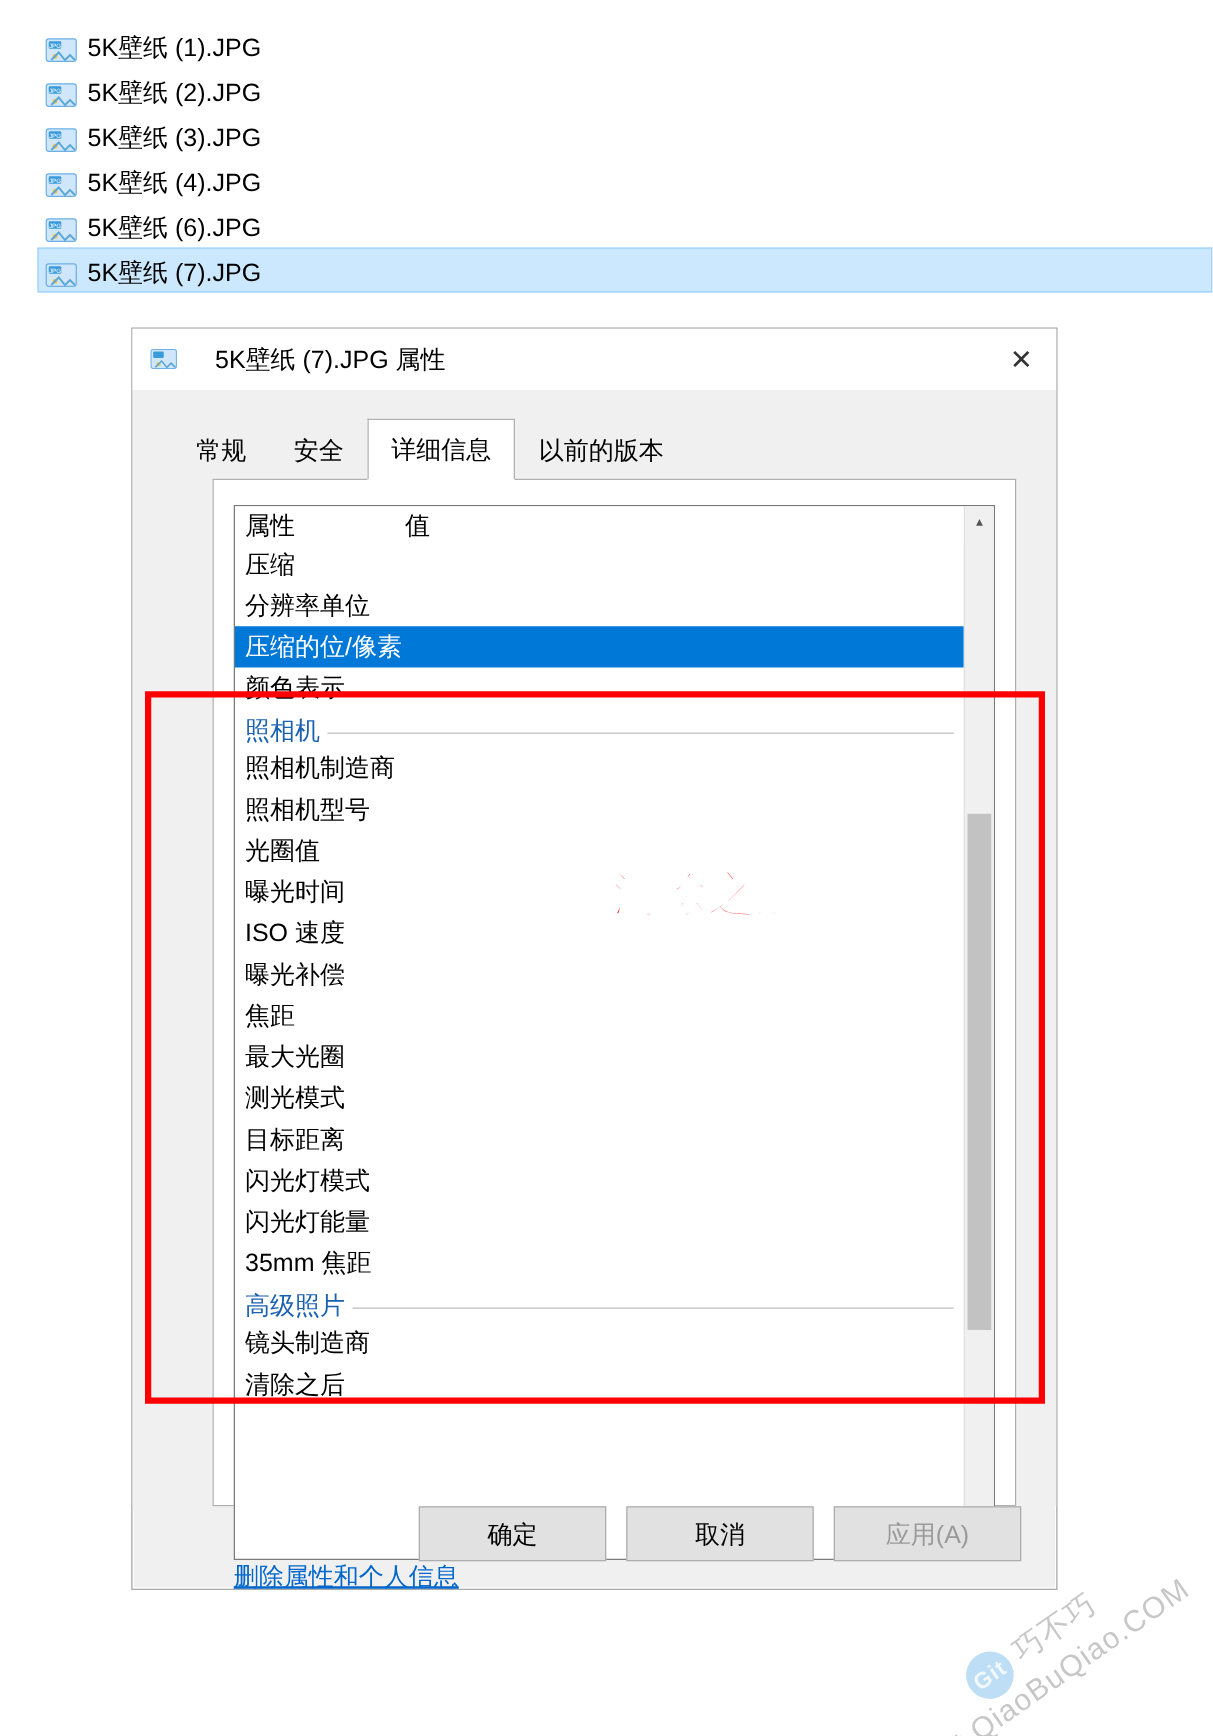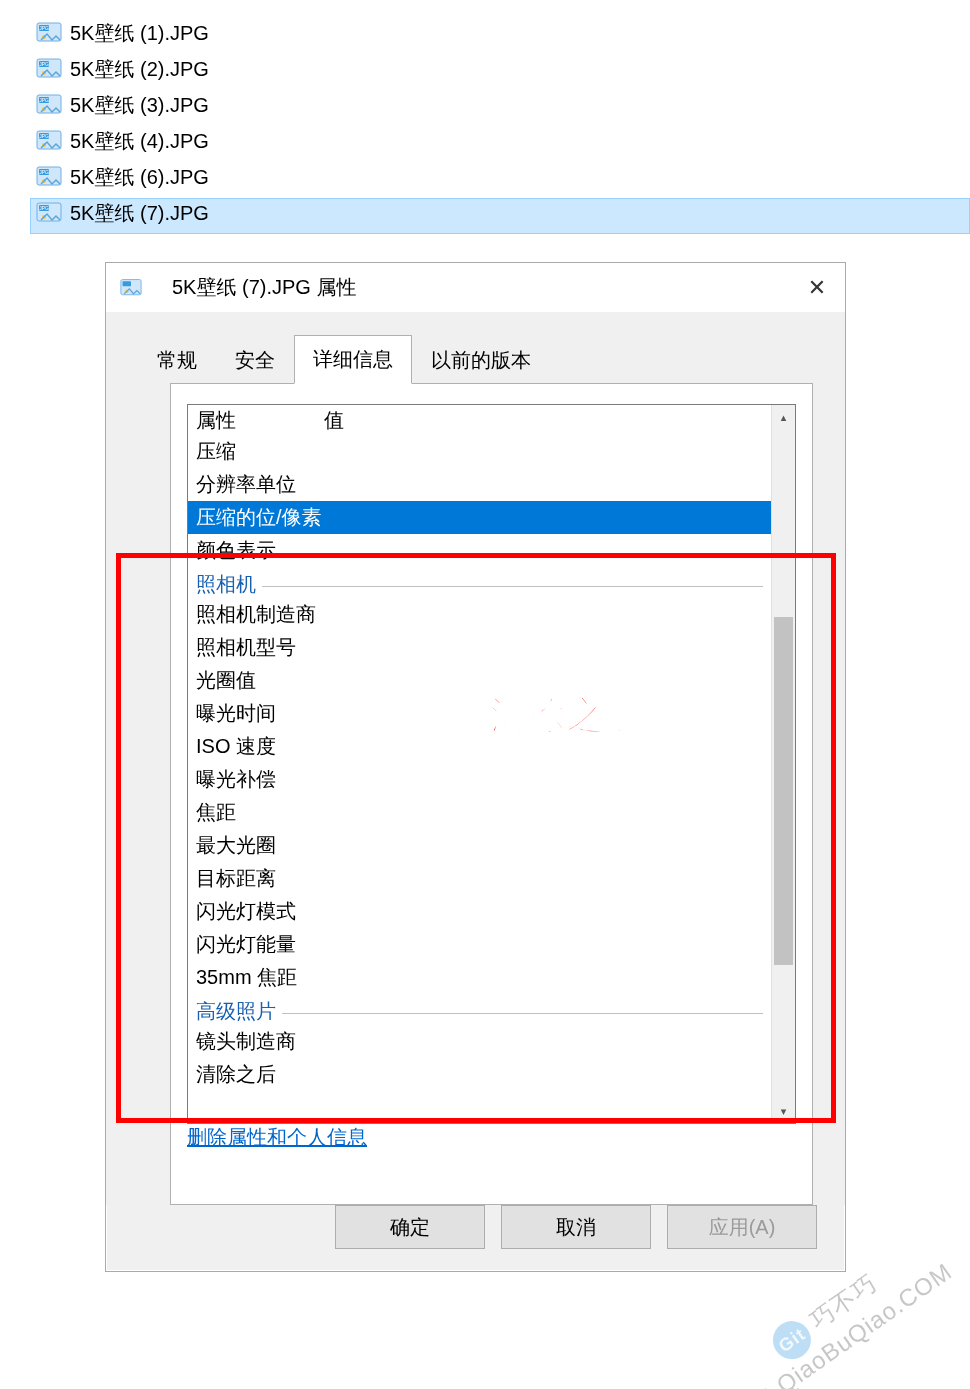--- a/index.html
+++ b/index.html
@@ -10,21 +10,21 @@
   height: 1389px;
   position: relative;
   font-size: 20px;
   color: #000;
 }
 
 
 .file-list { padding: 18px 0 0 30px; }
 .file-item {
   display: flex;
-  align-items: flex-start;
+  align-items: flex-end;
   height: 36px;
   padding: 2px 6px;
   cursor: default;
 }
 .file-item.selected { background: #cce8ff; border: 1px solid #99d1ff; padding: 1px 5px; }
 .file-icon {
   width: 26px; height: 24px;
   margin-right: 8px;
   position: relative;
   flex-shrink: 0;
@@ -89,21 +89,21 @@
   border: 1px solid #b0b0b0;
   border-top: 1px solid #b0b0b0;
   height: 822px;
   position: relative;
   padding: 20px 16px 16px 16px;
 }
 
 
 .prop-box {
   width: 100%;
-  height: 720px;
+  height: 844px;
   border: 1px solid #7a7a7a;
   background: #ffffff;
   position: relative;
   display: flex;
 }
 .prop-scroll {
   flex: 1;
   overflow: hidden;
   position: relative;
 }
@@ -364,20 +364,21 @@
               <span class="line"></span>
             </div>
             <div class="prop-row">照相机制造商</div>
             <div class="prop-row">照相机型号</div>
             <div class="prop-row">光圈值</div>
             <div class="prop-row">曝光时间</div>
             <div class="prop-row">ISO 速度</div>
             <div class="prop-row">曝光补偿</div>
             <div class="prop-row">焦距</div>
             <div class="prop-row">最大光圈</div>
+            <div class="prop-row">测光模式</div>
             <div class="prop-row">目标距离</div>
             <div class="prop-row">闪光灯模式</div>
             <div class="prop-row">闪光灯能量</div>
             <div class="prop-row">35mm 焦距</div>
 
             <div class="prop-section">
               <span>高级照片</span>
               <span class="line"></span>
             </div>
             <div class="prop-row">镜头制造商</div>

